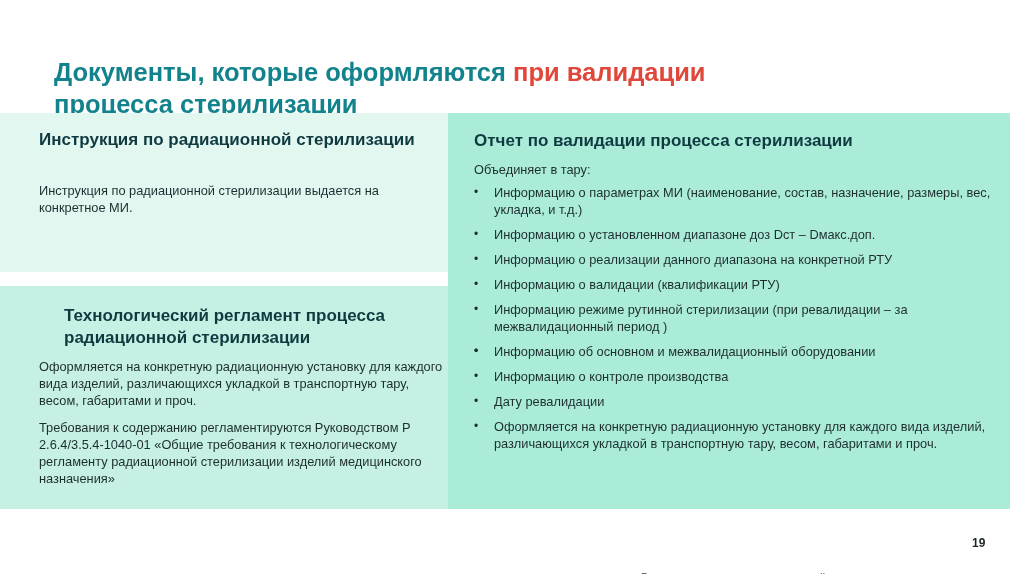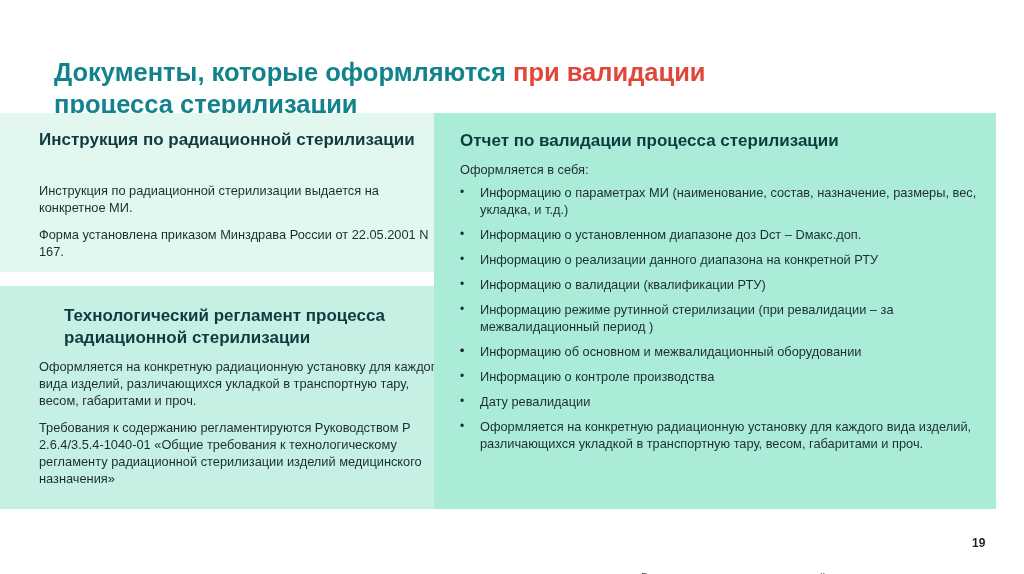--- a/index.html
+++ b/index.html
@@ -12,21 +12,21 @@
     .title {
       position: absolute; left: 38px; top: 40px; width: 900px;
       font-size: 25.5px; font-weight: bold; line-height: 32px;
       color: #12838c;
       margin: 16px;
     }
     .title .accent { color: #e0473a; }
     .box { position: absolute; box-sizing: border-box; }
     .box-left-top { left: 0; top: 113px; width: 461px; height: 159px; background: #e3f7f1; }
     .box-left-bottom { left: 0; top: 286px; width: 461px; height: 223px; background: #c5f0e3; }
-    .box-right { left: 434px; top: 113px; width: 562px; height: 396px; background: #abecd9; padding-left: 10px; }
+    .box-right { left: 448px; top: 113px; width: 562px; height: 396px; background: #abecd9; padding-left: 10px; }
     .box h2 {
       margin: 0; font-size: 17px; font-weight: bold; line-height: 22px; color: #0e3a40;
     }
     .box p {
       margin: 0; font-size: 12.8px; line-height: 17px; color: #1e2e30;
     }
     .box-left-top h2 { position: absolute; left: 39px; top: 16px; width: 400px; }
     .box-left-top .p1 { position: absolute; left: 39px; top: 69px; width: 400px; }
     .box-left-top .p2 { position: absolute; left: 39px; top: 113px; width: 400px; }
     .box-left-bottom h2 { position: absolute; left: 39px; top: 19px; width: 410px; margin-left: 25px; }
@@ -59,32 +59,31 @@
 <body>
 
 <h1 class="title">
   <span>Документы, которые оформляются </span><span class="accent">при валидации</span><br>
   <span>процесса стерилизации</span>
 </h1>
 
 <div class="box box-left-top">
   <h2>Инструкция по радиационной стерилизации</h2>
   <p class="p1">Инструкция по радиационной стерилизации  выдается на конкретное МИ.</p>
-  <p class="p2">Форма установлена приказом Минздрава России от 22.05.2001 N 167.</p>
 </div>
 
 <div class="box box-left-bottom">
   <h2>Технологический регламент процесса радиационной стерилизации</h2>
   <p class="p1">Оформляется на конкретную радиационную установку для каждого вида изделий, различающихся укладкой в транспортную тару, весом, габаритами и проч.</p>
   <p class="p2">Требования к содержанию регламентируются Руководством Р 2.6.4/3.5.4-1040-01 «Общие требования к технологическому регламенту радиационной стерилизации изделий медицинского назначения»</p>
 </div>
 
 <div class="box box-right">
   <h2>Отчет по валидации процесса стерилизации</h2>
-  <p class="intro">Оформляется в себя:</p>
+  <p class="intro">Объединяет в тару:</p>
   <ul>
     <li><span class="bullet">•</span><span>Информацию о параметрах МИ (наименование, состав, назначение, размеры, вес, укладка, и т.д.)</span></li>
     <li><span class="bullet">•</span><span>Информацию о установленном диапазоне доз Dст – Dмакс.доп.</span></li>
     <li><span class="bullet">•</span><span>Информацию о реализации данного диапазона на конкретной РТУ</span></li>
     <li><span class="bullet">•</span><span>Информацию о валидации (квалификации РТУ)</span></li>
     <li><span class="bullet">•</span><span>Информацию режиме рутинной стерилизации (при ревалидации – за межвалидационный период )</span></li>
     <li><span class="bullet">•</span></li>
     <li><span class="bullet">•</span><span>Информацию об основном и межвалидационный оборудовании</span></li>
     <li><span class="bullet">•</span><span>Информацию о контроле производства</span></li>
     <li><span class="bullet">•</span><span>Дату ревалидации</span></li>

